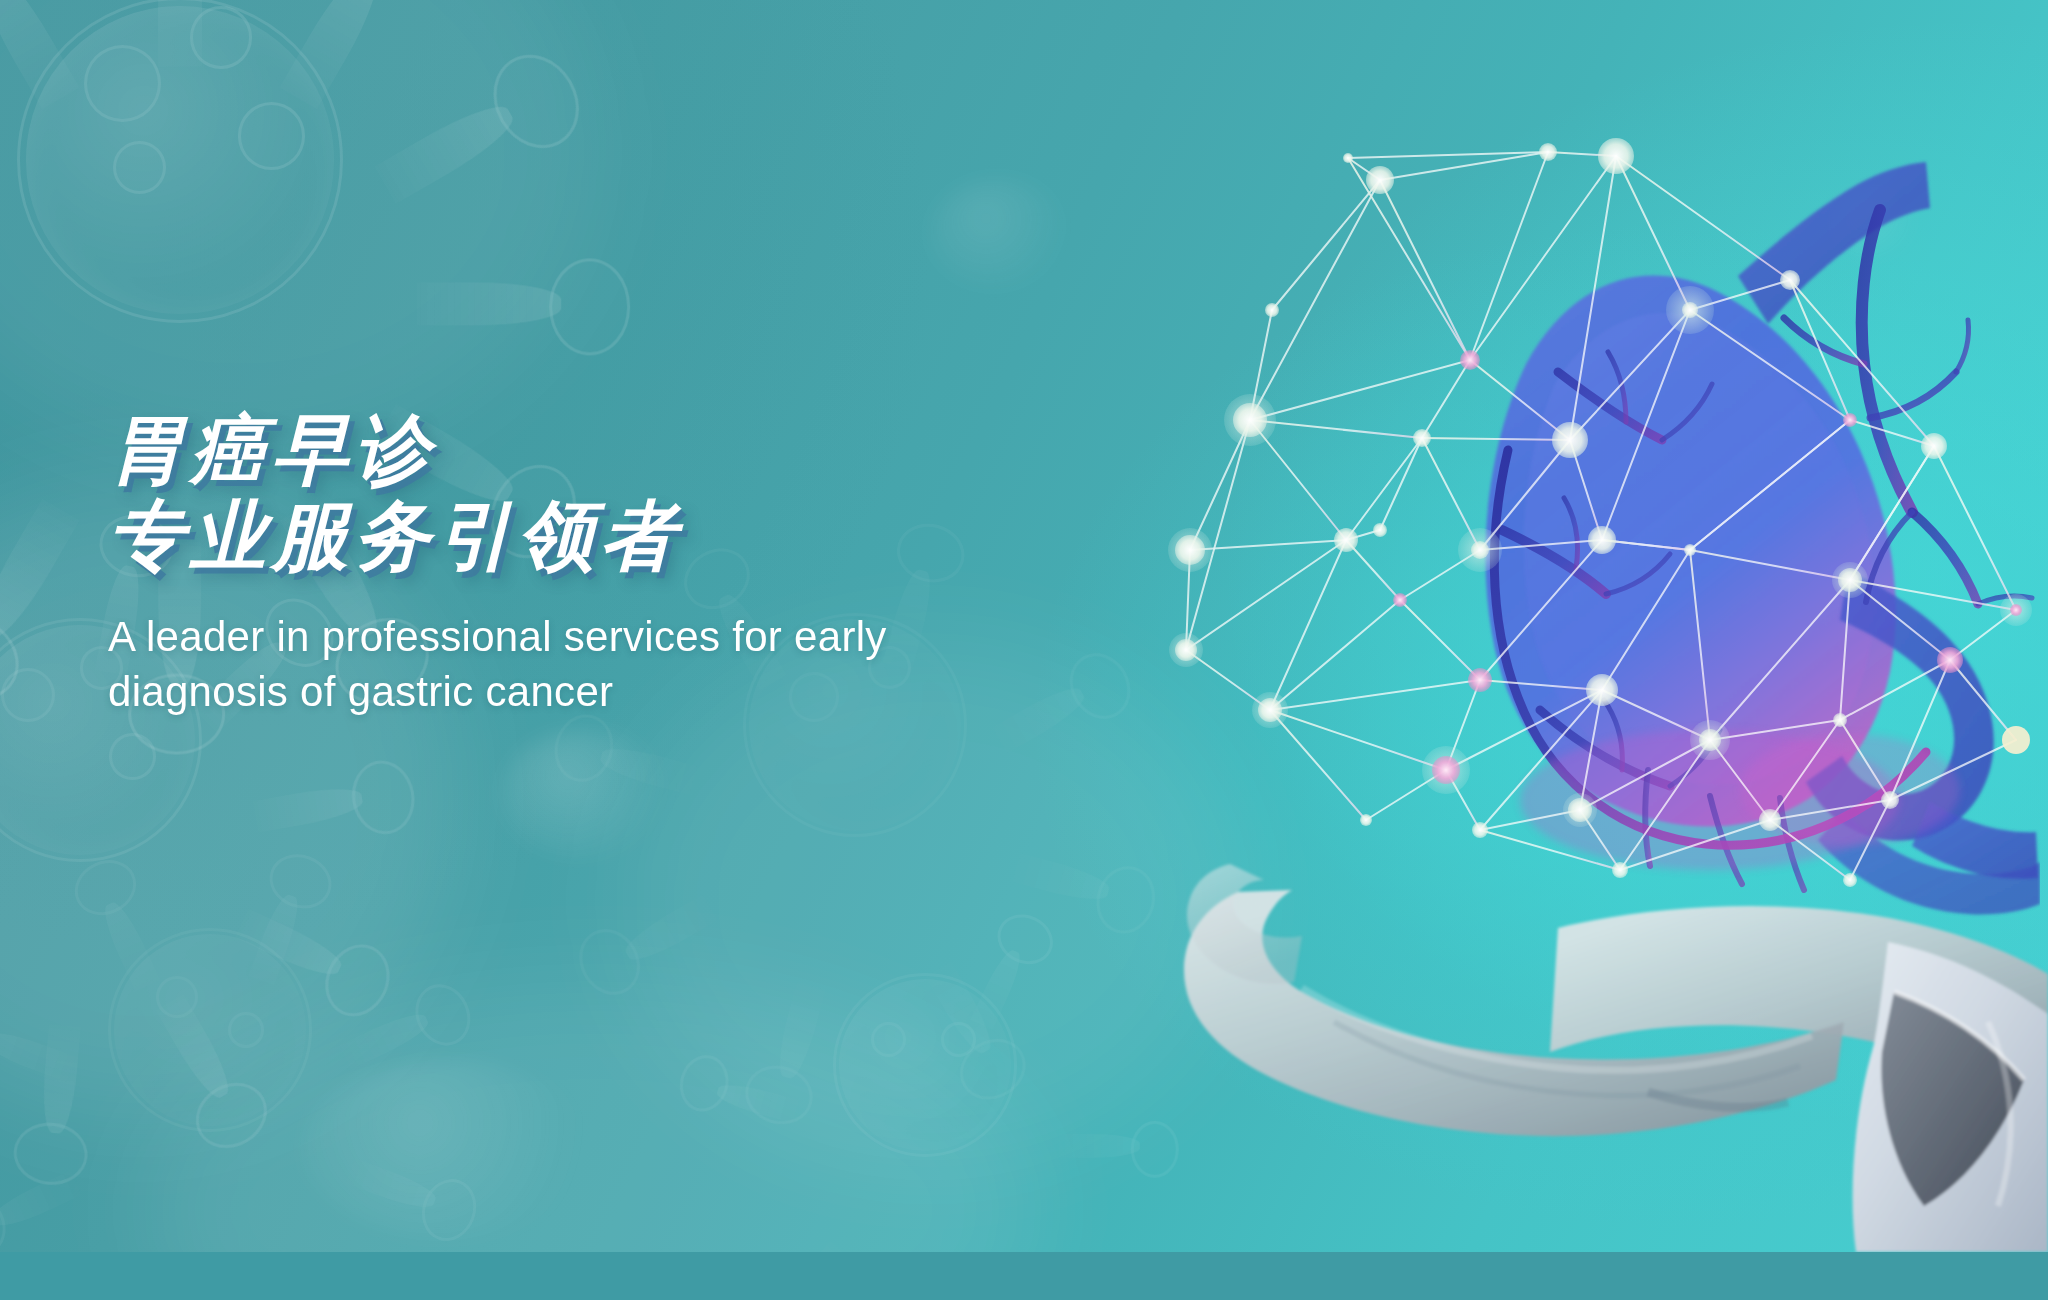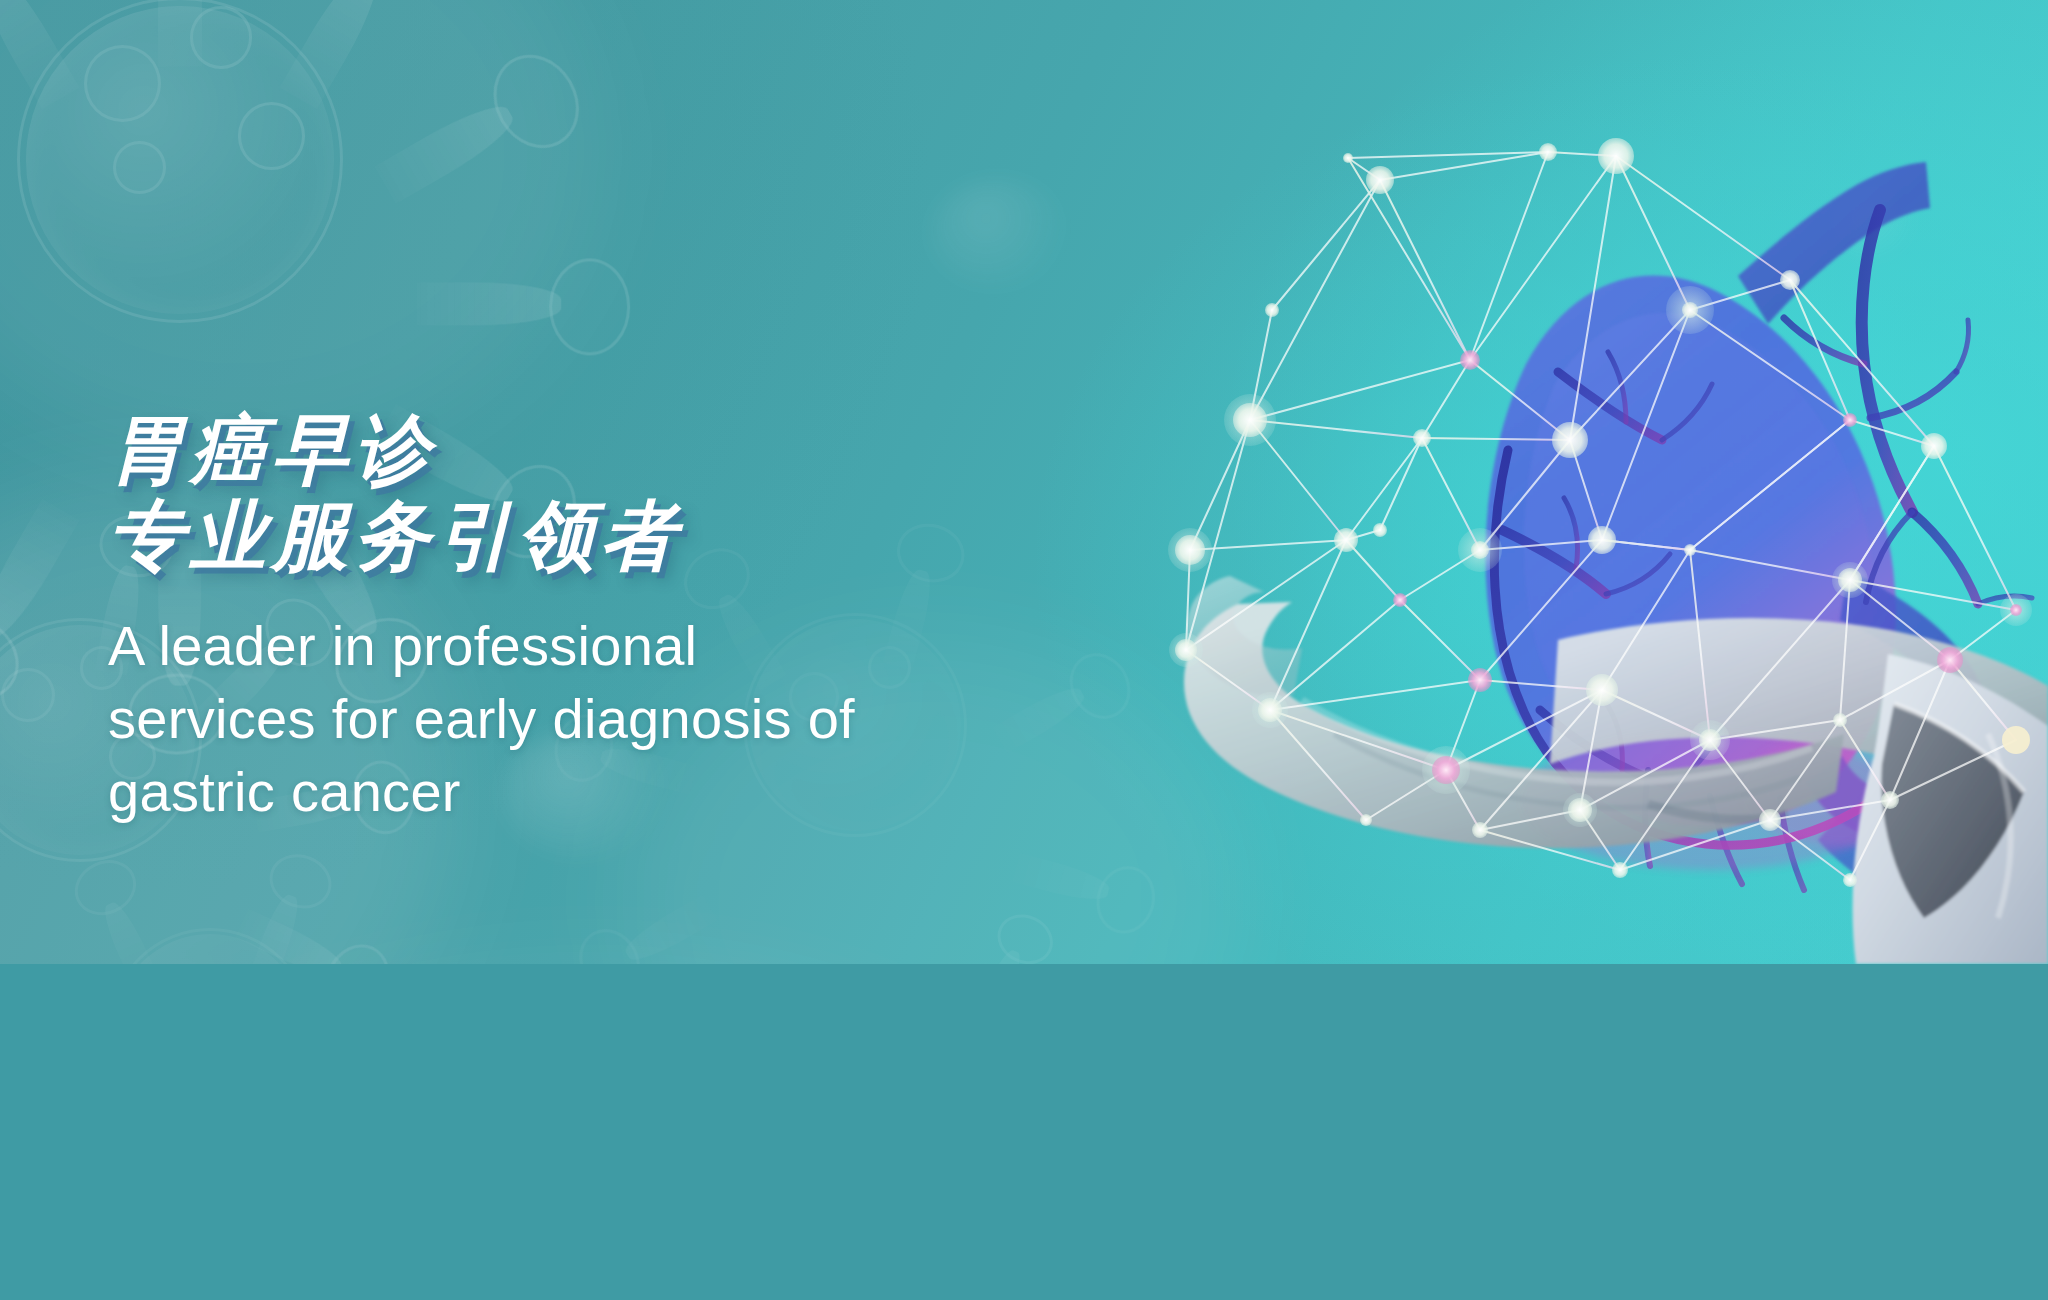--- a/index.html
+++ b/index.html
@@ -1,20 +1,20 @@
 <!DOCTYPE html>
 <html><head>
 <meta charset="utf-8">
 <style>
   * { margin:0; padding:0; box-sizing:border-box; }
   html,body { width:2048px; height:1300px; overflow:hidden; background:#3f9ba4; }
 
   .banner{
     position:relative;
-    width:2048px; height:964px;
+    width:2048px; height:1252px;
     overflow:hidden;
     font-family:"Liberation Sans", sans-serif;
     background:
       radial-gradient(ellipse 900px 700px at 82% 58%, rgba(64,214,214,0.85) 0%, rgba(64,205,208,0.35) 45%, rgba(64,200,205,0) 72%),
       radial-gradient(ellipse 1200px 900px at 96% 46%, rgba(72,220,218,0.75) 0%, rgba(72,215,215,0) 62%),
       radial-gradient(ellipse 1100px 1000px at 8% 20%, rgba(58,150,158,0.55) 0%, rgba(58,150,158,0) 70%),
       linear-gradient(115deg, #3f939d 0%, #479ea5 26%, #46a6ad 45%, #44b3b8 62%, #45c3c6 78%, #47cfd1 100%);
   }
 
   
@@ -91,21 +91,21 @@
     color:#ffffff;
     text-shadow: 5px 6px 0 rgba(62,122,160,0.85), 8px 9px 14px rgba(20,70,95,0.30);
     white-space:nowrap;
   }
   .headline.l2{ margin-top:5px; }
 
   .subtitle{
     margin-top:34px;
     font-family:"Liberation Sans", sans-serif;
     font-weight:400;
-    font-size:56px;
+    font-size:42px;
     line-height:1.30;
     color:#ffffff;
     letter-spacing:0.3px;
     text-shadow:0 2px 6px rgba(25,85,100,0.28);
     max-width:780px;
   }
 
   
   .hand-wrap{
     position:absolute;

